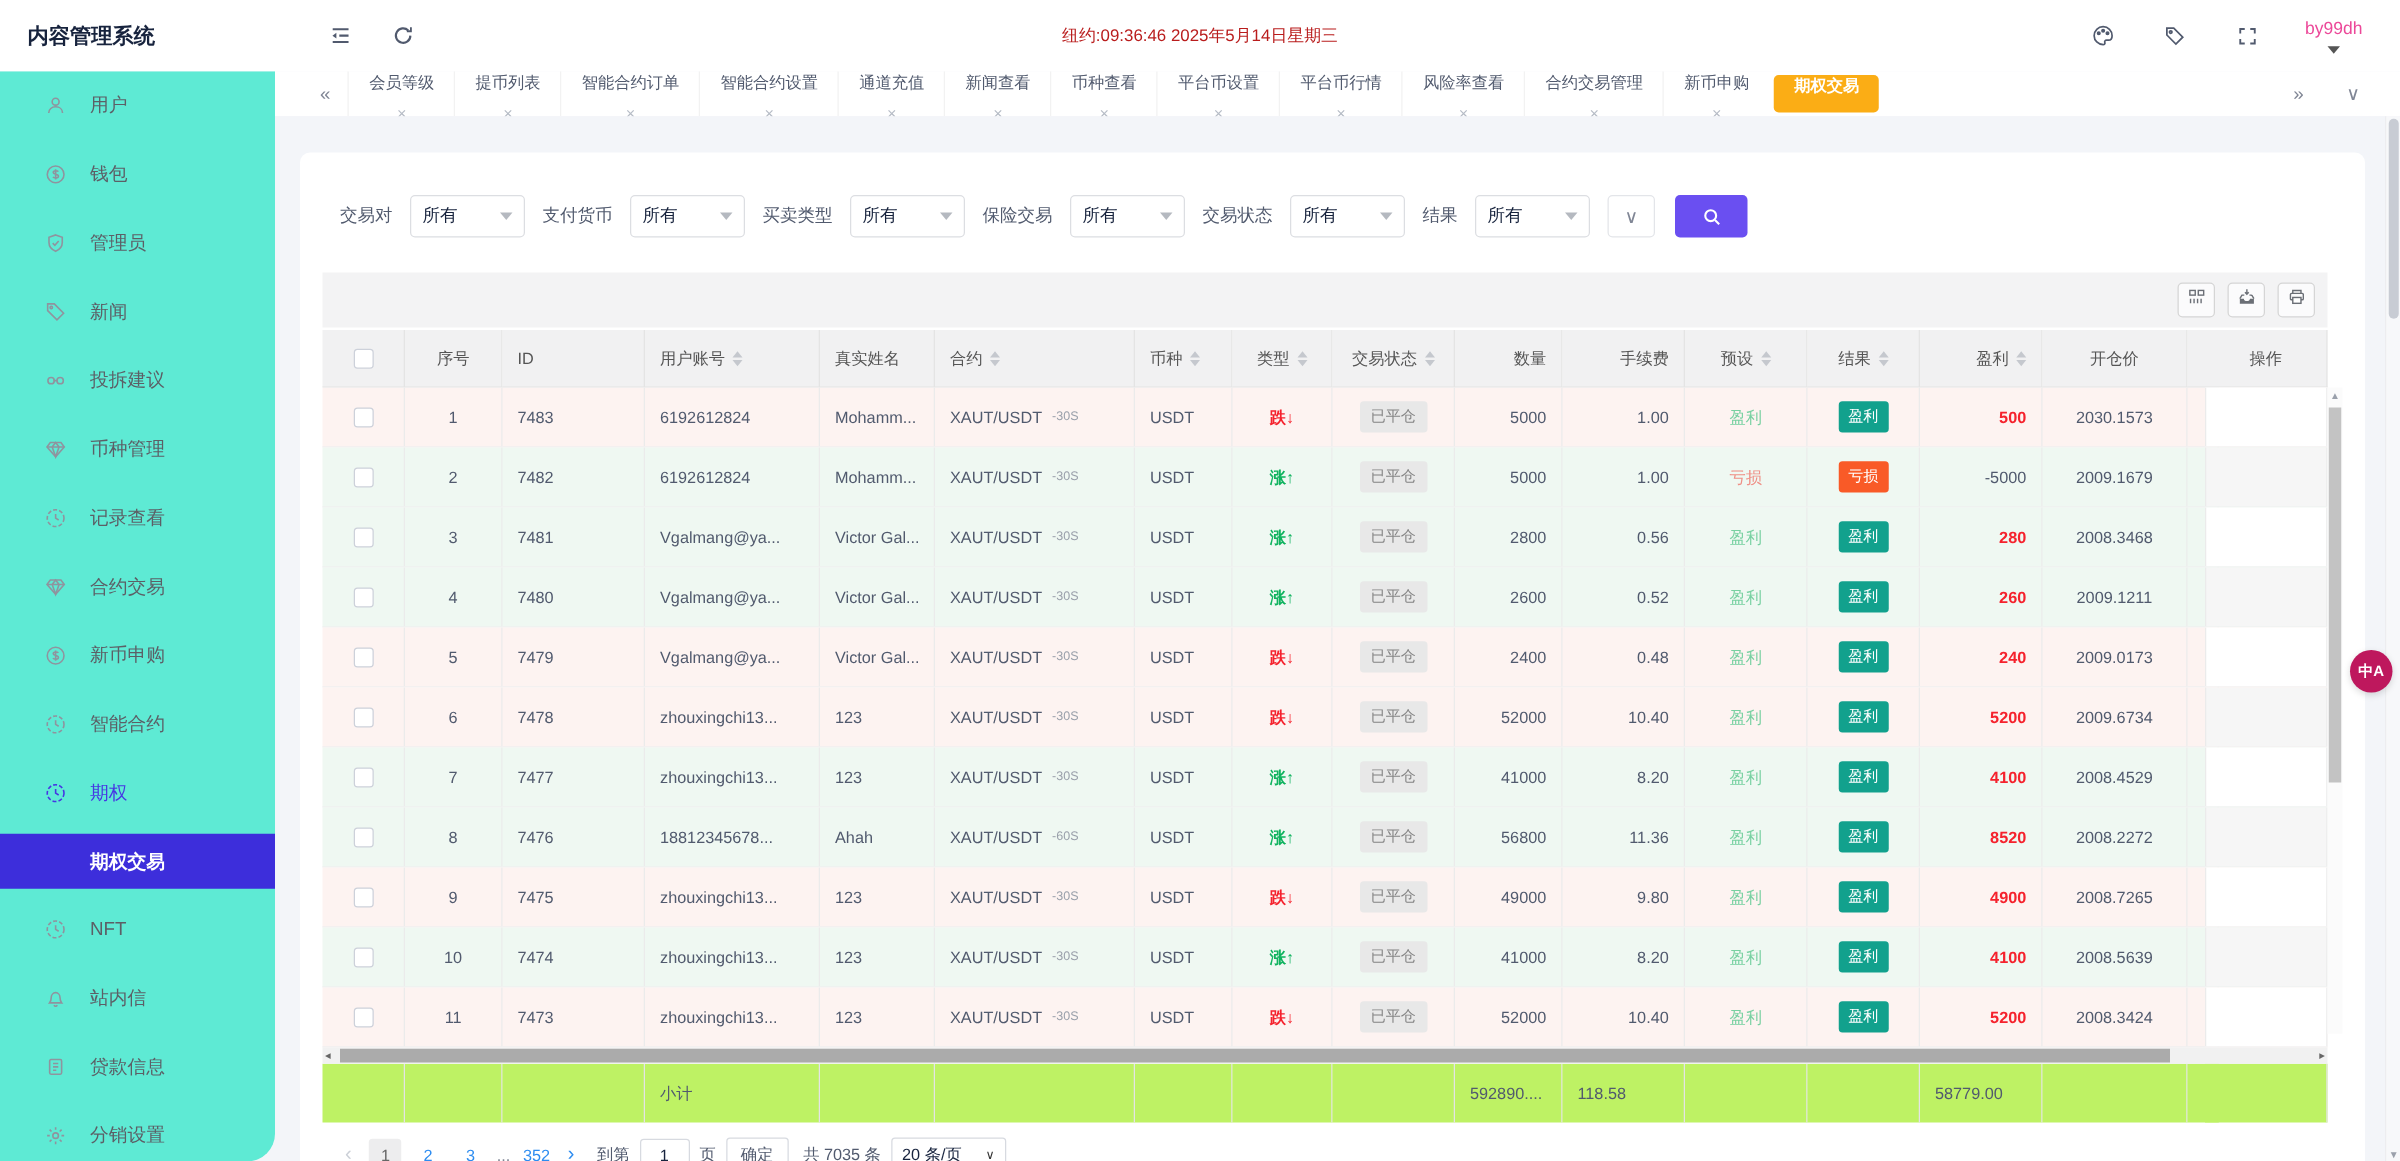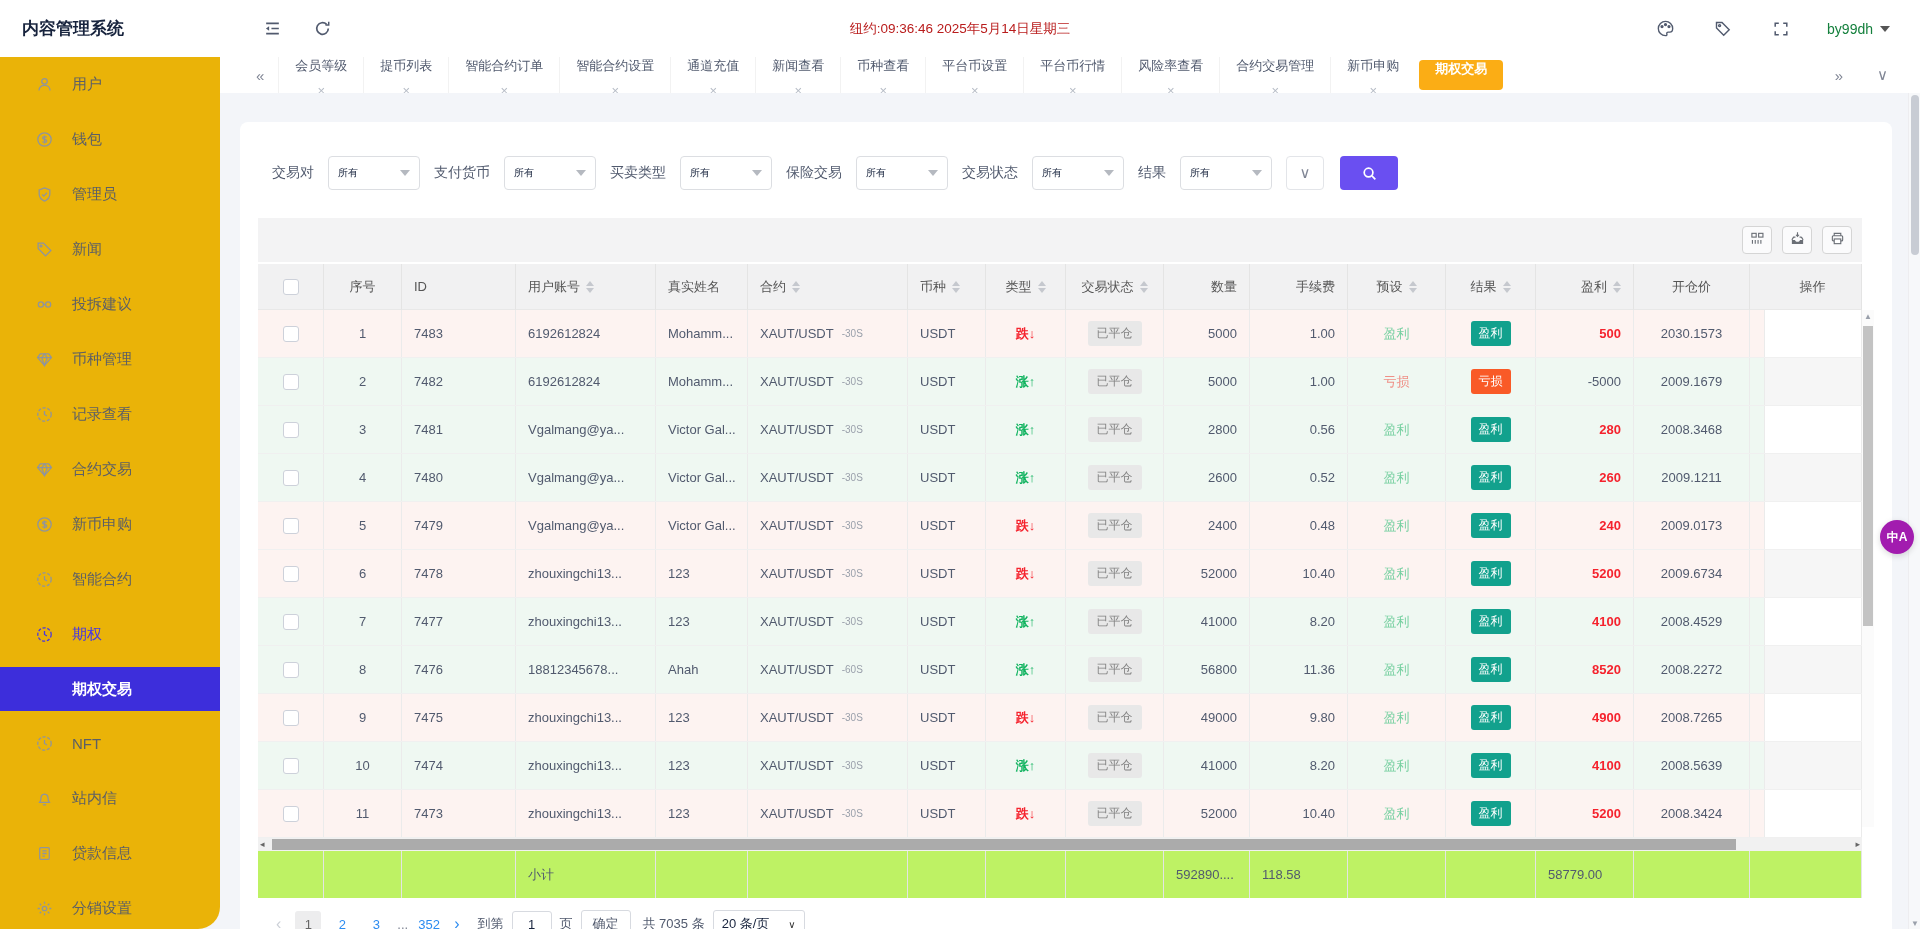--- a/index.html
+++ b/index.html
@@ -8,25 +8,25 @@
   .app { position:relative; width:1920px; height:929px; }
 
   
   .topbar { position:absolute; top:0; left:0; width:1920px; height:57px; background:#fff;
     display:flex; align-items:center; z-index:5; }
   .brand { width:220px; padding-left:22px; font-size:17px; font-weight:bold; color:#17233d; }
   .topbar-left { display:flex; align-items:center; gap:26px; padding-left:40px; }
   .icon-btn { display:inline-flex; align-items:center; justify-content:center; width:24px; height:24px; cursor:pointer; }
   .topbar-clock { position:absolute; left:50%; transform:translateX(-50%); font-size:13.5px; color:#b91c1c; }
   .topbar-right { position:absolute; right:30px; display:flex; align-items:center; gap:34px; }
-  .user-chip { display:flex; align-items:center; gap:7px; font-size:14px; color:#15803d; cursor:pointer; }
+  .user-chip { display:flex; align-items:center; gap:7px; font-size:14px; color:#ec4899; cursor:pointer;flex-direction:column; }
   .caret-dn { width:0; height:0; border-left:5px solid transparent; border-right:5px solid transparent; border-top:6px solid #555; }
 
   
-  .sidebar { position:absolute; top:57px; left:0; width:220px; height:872px; background:#eab308;
+  .sidebar { position:absolute; top:57px; left:0; width:220px; height:872px; background:#5eead4;
     border-radius:0 0 22px 0; z-index:4; overflow:hidden; }
   .side-item { height:55px; display:flex; align-items:center; padding-left:36px; gap:18px;
     font-size:15px; color:#5c5f66; cursor:pointer; }
   .side-item .icon { display:inline-flex; width:18px; height:18px; color:#8f949e; }
   .side-item.parent-active { color:#4636e3; }
   .side-item.parent-active .icon { color:#4636e3; }
   .side-sub { height:44px; margin:5px 0; display:flex; align-items:center; padding-left:72px;
     font-size:15px; cursor:pointer; }
   .side-sub.active { background:#3d2edb; color:#fff; font-weight:bold; }
 
@@ -45,21 +45,21 @@
   
   .content { position:absolute; top:93px; left:220px; right:0; bottom:0; background:#f3f5f9;
     padding:29px 28px 0 20px; }
   .card { background:#fff; border-radius:8px; height:820px; padding:34px 18px 0 18px; overflow:hidden; }
 
   
   .filters { display:flex; align-items:center; gap:14px; padding-left:14px; margin-bottom:28px; }
   .f-label { font-size:14px; color:#515a6e; }
   .select { width:92px; height:34px; border:1px solid #dcdee2; border-radius:4px; background:#fff;
     display:flex; align-items:center; justify-content:space-between; padding:0 9px; cursor:pointer; }
-  .select .val { font-size:10px; color:#17233d; }
+  .select .val { font-size:14px; color:#17233d; }
   .sel-caret { width:0; height:0; border-left:5px solid transparent; border-right:5px solid transparent; border-top:6px solid #b5b9c0; }
   .chev-box { width:38px; height:34px; border:1px solid #e3e5e9; border-radius:4px; background:#fff;
     display:flex; align-items:center; justify-content:center; color:#808695; font-size:15px; cursor:pointer; }
   .search-btn { width:58px; height:34px; border:none; border-radius:4px; background:#6a4ff1;
     display:flex; align-items:center; justify-content:center; cursor:pointer; margin-left:2px; }
 
   
   .tool-strip { height:44px; background:#f3f3f4; display:flex; align-items:center; justify-content:flex-end;
     gap:10px; padding-right:10px; margin-bottom:2px; margin-right:12px; }
   .tool-btn { width:30px; height:28px; border:1px solid #d5d5d5; border-radius:4px; background:#fbfbfc;
@@ -120,21 +120,21 @@
     font-size:13px; color:#515a6e; cursor:pointer; font-family:inherit; }
   .psize { width:92px; height:28px; border:1px solid #d7dae0; border-radius:3px; display:flex; align-items:center;
     justify-content:space-between; padding:0 8px; cursor:pointer; }
   .psize .pv { font-size:13px; color:#17233d; }
   .psize .pc { font-size:10px; color:#333; }
 
   
   .page-scroll { position:absolute; top:93px; right:0; width:12px; bottom:0; background:#f7f8fa; border-left:1px solid #ededf0; z-index:6; }
   .page-thumb { position:absolute; top:2px; left:2px; width:8px; height:160px; background:#c8ccd4; border-radius:4px; }
   .page-scroll .pg-arr { position:absolute; bottom:1px; left:0; width:12px; text-align:center; font-size:8px; color:#9aa0ab; }
-  .fab { position:absolute; right:6px; top:520px; width:34px; height:34px; border-radius:50%; background:#a21caf;
+  .fab { position:absolute; right:6px; top:520px; width:34px; height:34px; border-radius:50%; background:#be185d;
     color:#fff; display:flex; align-items:center; justify-content:center; font-size:12px; font-weight:bold;
     z-index:7; cursor:pointer; box-shadow:0 2px 6px rgba(0,0,0,.15); }
 </style>
 </head>
 <body>
 
 <div class="app">
 
   <div class="topbar">
     <div class="brand">内容管理系统</div>

